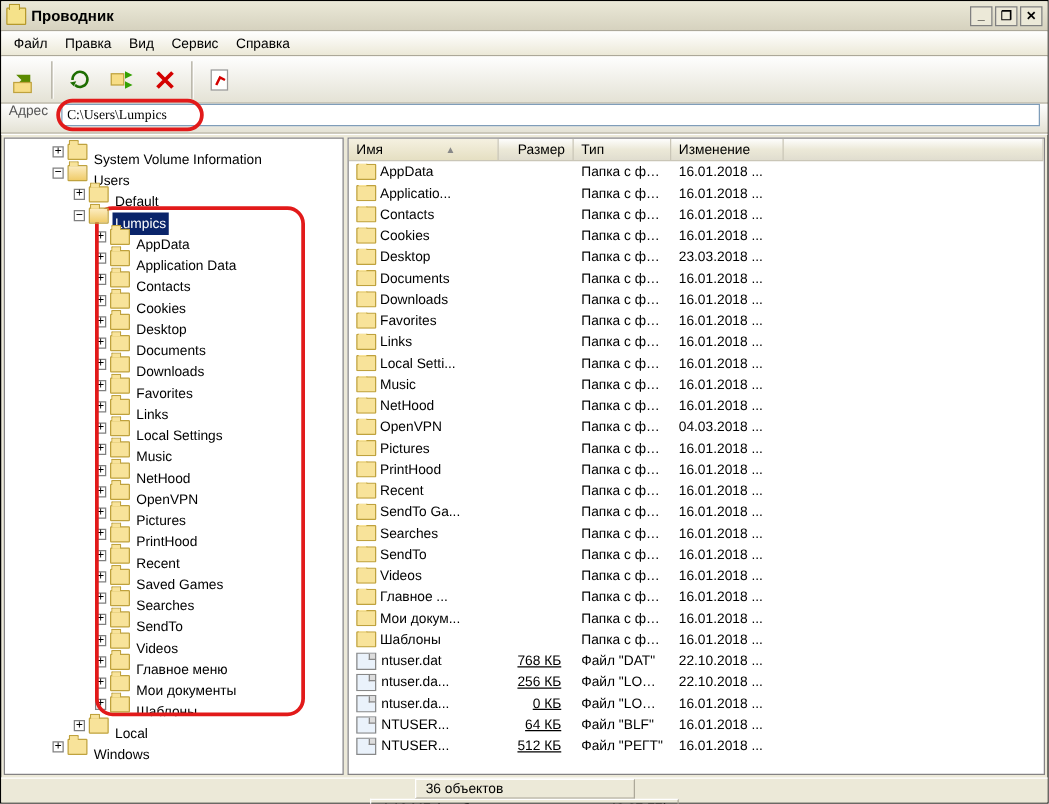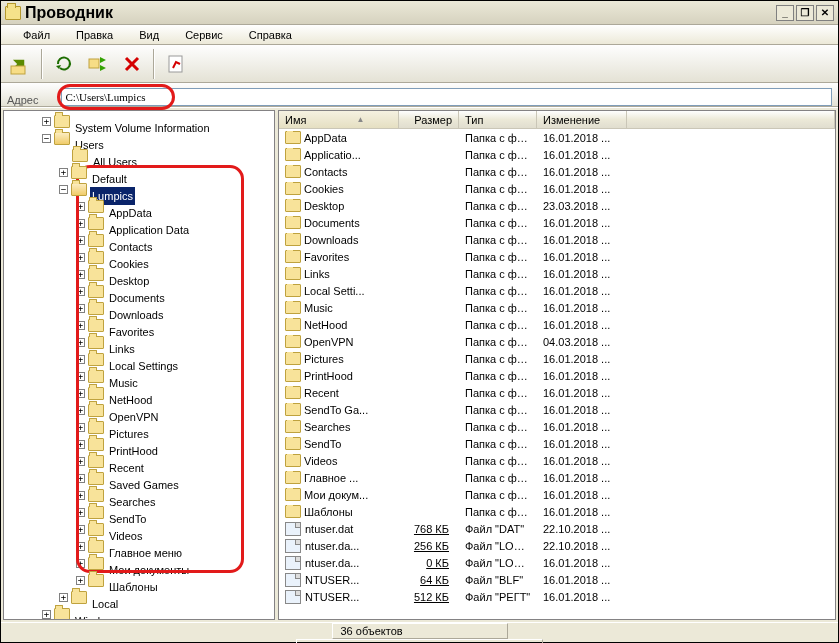--- a/index.html
+++ b/index.html
@@ -1,29 +1,29 @@
 <!DOCTYPE html>
 <html><head>
 <meta charset="utf-8">
 <style>
 * { margin: 0; padding: 0; box-sizing: border-box; }
 body { font-family: Tahoma, sans-serif; font-size: 11px; background: #fff; }
 .window { width: 839px; height: 643px; border: 1px solid #000; background: #ece9d8; display: flex; flex-direction: column; position: relative; }
 .titlebar { height: 24px; background: linear-gradient(#ebe9d8,#d6d2bf); display: flex; align-items: center; padding: 0 4px; border-bottom: 1px solid #aca899; }
 .titlebar .app-icon { width: 16px; height: 14px; background: #f5e28a; border: 1px solid #b5992d; border-radius: 1px; position: relative; margin-right: 4px; }
 .titlebar .app-icon:before { content:''; position:absolute; top:-4px; left:1px; width:7px; height:4px; background:#f5e28a; border:1px solid #b5992d; border-bottom:none; border-radius:1px 1px 0 0; }
-.titlebar .title { font-weight: bold; font-size: 16px; flex:1; }
+.titlebar .title { font-weight: bold; font-size: 12px; flex:1; }
 .winbtns { display:flex; gap:2px; }
 .winbtn { width:18px; height:16px; background:#ece9d8; border:1px solid #808080; display:flex; align-items:center; justify-content:center; font-weight:bold; font-size:10px; font-family:Arial; }
 .menubar { height: 20px; display:flex; align-items:center; padding: 0 4px; gap: 2px; background: linear-gradient(#fff,#ece9d8); border-bottom:1px solid #aca899; }
-.menubar span { padding: 14px 6px; cursor:default;margin-left:12px; }
+.menubar span { padding: 14px 6px; cursor:default; }
 .toolbar { height: 38px; display:flex; align-items:center; padding: 2px 4px; gap: 4px; background: linear-gradient(#fefefe,#e4e2d5); border-bottom:1px solid #aca899; }
 .tbtn { width:30px; height:30px; display:flex; align-items:center; justify-content:center; border:1px solid transparent; border-radius:3px; }
 .tbsep { width:2px; height:30px; border-left:1px solid #aca899; border-right:1px solid #fff; margin:0 2px; }
-.addrbar { height: 24px; display:flex; align-items:flex-end; padding: 0 6px; background: linear-gradient(#fefefe,#e4e2d5); border-bottom:1px solid #aca899; gap:22px; }
+.addrbar { height: 24px; display:flex; align-items:flex-start; padding: 0 6px; background: linear-gradient(#fefefe,#e4e2d5); border-bottom:1px solid #aca899; gap:10px; }
 .addrbar .lbl { color:#555; }
 .addrinput { flex:1; height:18px; border:1px solid #7f9db9; background:#fff; padding:1px 4px; font: 11px Tahoma; }
 .addr-hl-wrap { position:relative; flex:1; display:flex; }
 .addr-hl { position:absolute; top:-4px; left:-4px; width:118px; height:26px; border:3px solid #e21a1a; border-radius:13px; pointer-events:none; }
 .content { flex:1; display:flex; overflow:hidden; border-top:1px solid #fff; }
 .tree-pane { width: 272px; background:#fff; border:1px solid #848284; margin:2px 0 2px 2px; overflow:hidden; position:relative; }
 .tree { padding: 2px 0; font-size:11px; line-height:16px; }
 .tree-row { display:flex; align-items:center; height:17px; white-space:nowrap; }
 .exp { width:9px; height:9px; border:1px solid #808080; background:#fff; display:inline-flex; align-items:center; justify-content:center; font-size:9px; font-family:monospace; line-height:7px; margin-right:3px; cursor:pointer; color:#000;}
 .exp-space { width:13px; display:inline-block; }
@@ -137,26 +137,20 @@
             <span class="tree-label">System Volume Information</span>
           </div>
           <div class="tree-row">
             <span class="ind" style="width:38px"></span>
             <span class="exp">−</span>
             <span class="folder-ico folder-open"></span>
             <span class="tree-label">Users</span>
           </div>
           <div class="tree-row">
             <span class="ind" style="width:55px"></span>
-            <span class="exp-space"></span>
-            <span class="folder-ico"></span>
-            <span class="tree-label">All Users</span>
-          </div>
-          <div class="tree-row">
-            <span class="ind" style="width:55px"></span>
             <span class="exp">+</span>
             <span class="folder-ico"></span>
             <span class="tree-label">Default</span>
           </div>
           <div class="tree-row">
             <span class="ind" style="width:55px"></span>
             <span class="exp">−</span>
             <span class="folder-ico folder-open"></span>
             <span class="tree-label sel">Lumpics</span>
           </div>

